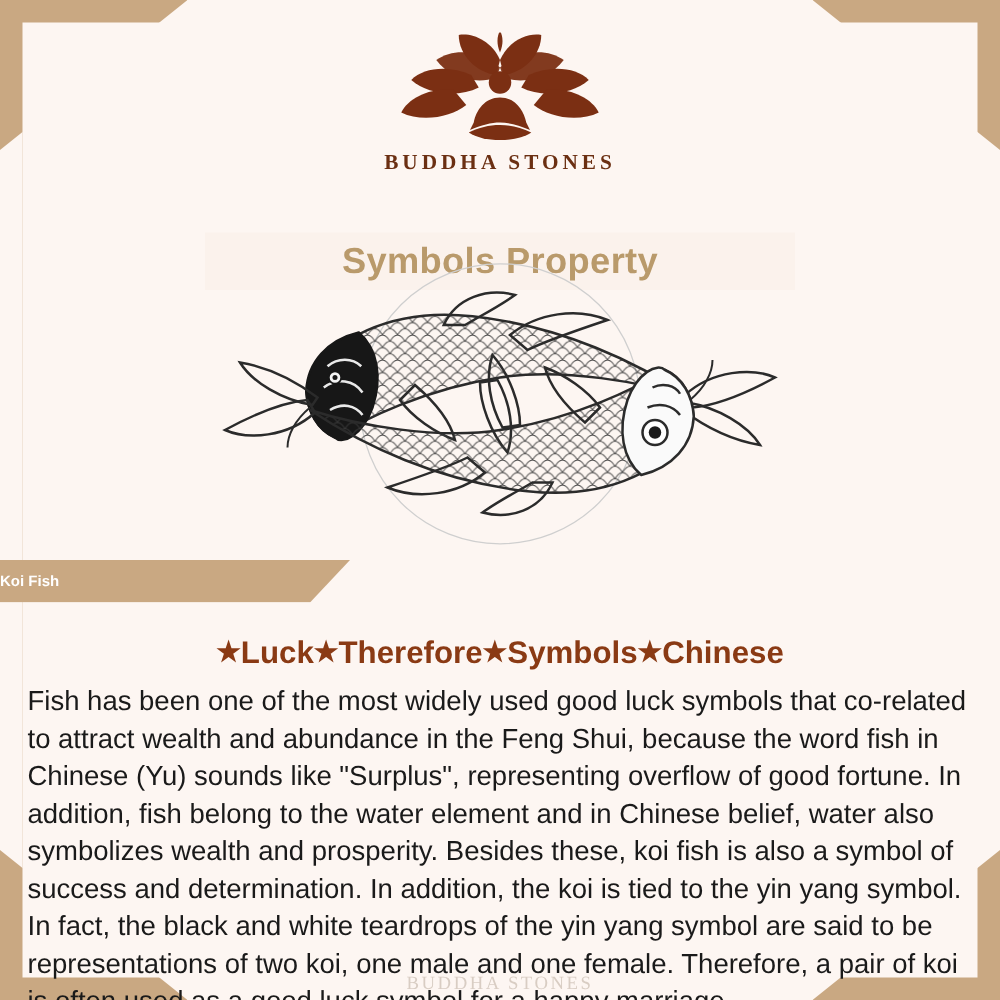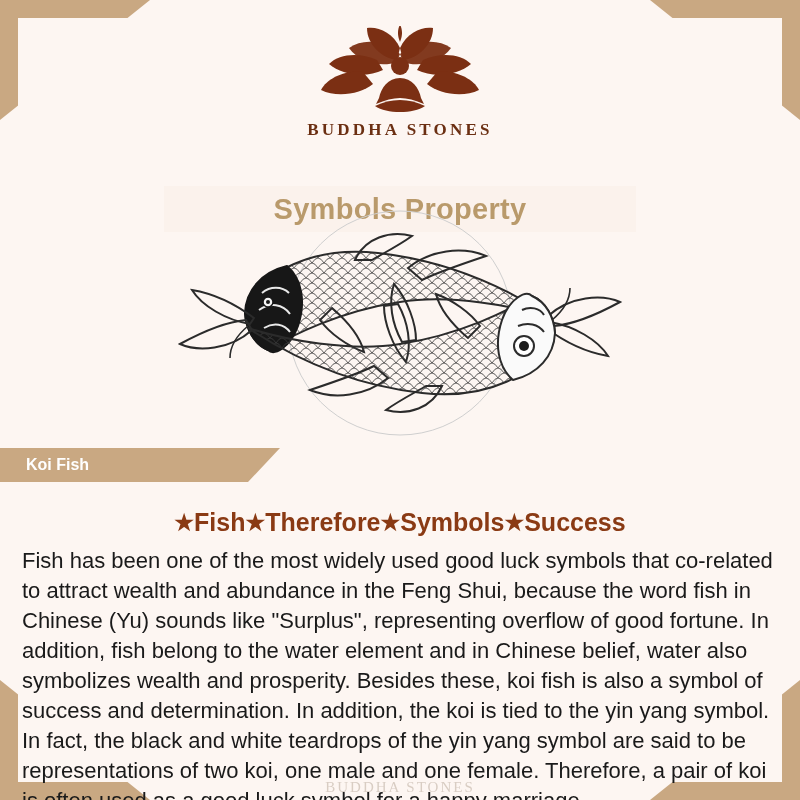--- a/index.html
+++ b/index.html
@@ -133,23 +133,22 @@
     left: 0;
     height: 34px;
     width: 280px;
     background: #c9a882;
     clip-path: polygon(0 0, 280px 0, 248px 34px, 0 34px);
     display: flex;
     align-items: center;
   }
   .label-ribbon-text {
     color: #ffffff;
-    font-size: 16px;
+    font-size: 12px;
     font-weight: bold;
-    padding-left: 26px;
     font-family: "Liberation Sans", sans-serif;
   }
 
   
   .keywords {
     position: absolute;
     top: 508px;
     left: 0;
     width: 800px;
     text-align: center;
@@ -296,21 +295,21 @@
           <path d="M402 122 C414 112 420 100 420 90" fill="none" stroke="#2b2b2b" stroke-width="1.6"></path>
         </g>
       </svg>
     </div>
 
     <div class="label-ribbon">
       <span class="label-ribbon-text">Koi Fish</span>
     </div>
 
     <div class="keywords">
-      <span class="kw-star">★</span><span>Fish</span><span class="kw-star">★</span><span>Therefore</span><span class="kw-star">★</span><span>Symbols</span><span class="kw-star">★</span><span>Success</span>
+      <span class="kw-star">★</span><span>Luck</span><span class="kw-star">★</span><span>Therefore</span><span class="kw-star">★</span><span>Symbols</span><span class="kw-star">★</span><span>Chinese</span>
     </div>
 
     <div class="body-text">Fish has been one of the most widely used good luck symbols that co-related to attract wealth and abundance in the Feng Shui, because the word fish in Chinese (Yu) sounds like "Surplus", representing overflow of good fortune. In addition, fish belong to the water element and in Chinese belief, water also symbolizes wealth and prosperity. Besides these, koi fish is also a symbol of success and determination. In addition, the koi is tied to the yin yang symbol. In fact, the black and white teardrops of the yin yang symbol are said to be representations of two koi, one male and one female. Therefore, a pair of koi is often used as a good luck symbol for a happy marriage.</div>
 
     <div class="watermark">BUDDHA STONES</div>
 
   </div>
 </div>
 
 </body></html>

